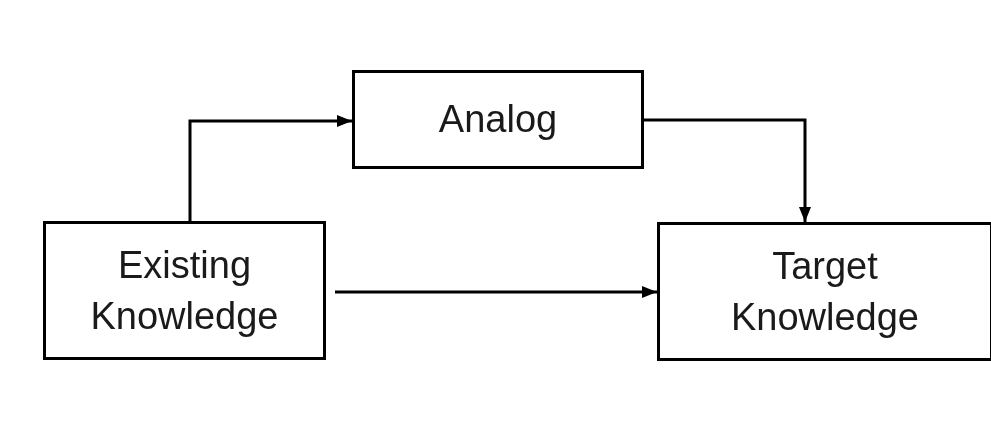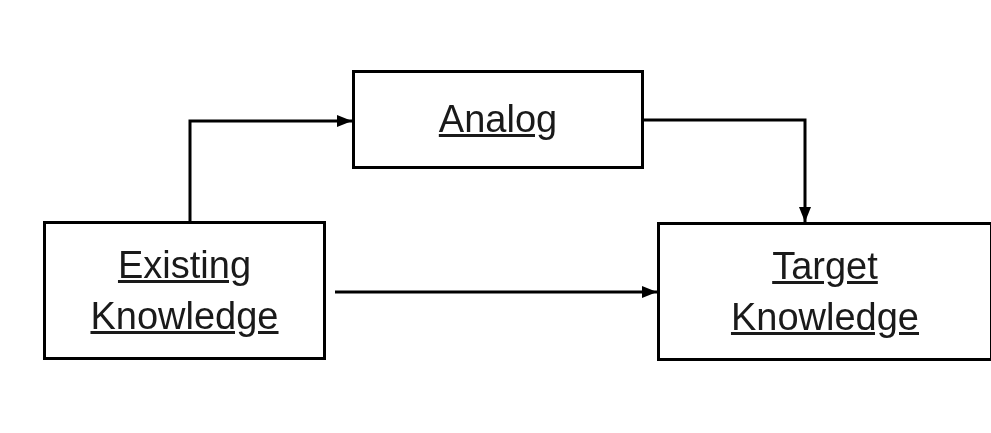--- a/index.html
+++ b/index.html
@@ -25,21 +25,21 @@
     align-items: center;
     justify-content: center;
     text-align: center;
     color: var(--text);
     font-size: 38px;
     line-height: 1.32;
   }
   .node-analog    { left: 352px; top: 70px;  width: 292px; height: 99px; }
   .node-existing  { left: 43px;  top: 221px; width: 283px; height: 139px; }
   .node-target    { left: 657px; top: 222px; width: 336px; height: 139px; }
-  .node-label { display: block; padding: 0 28px; text-decoration: underline; }
+  .node-label { display: block; padding: 0 28px; }
   svg.connectors {
     position: absolute;
     left: 0; top: 0;
     width: 991px; height: 433px;
     pointer-events: none;
   }
   svg.connectors polyline {
     fill: none;
     stroke: var(--stroke);
     stroke-width: 3;

